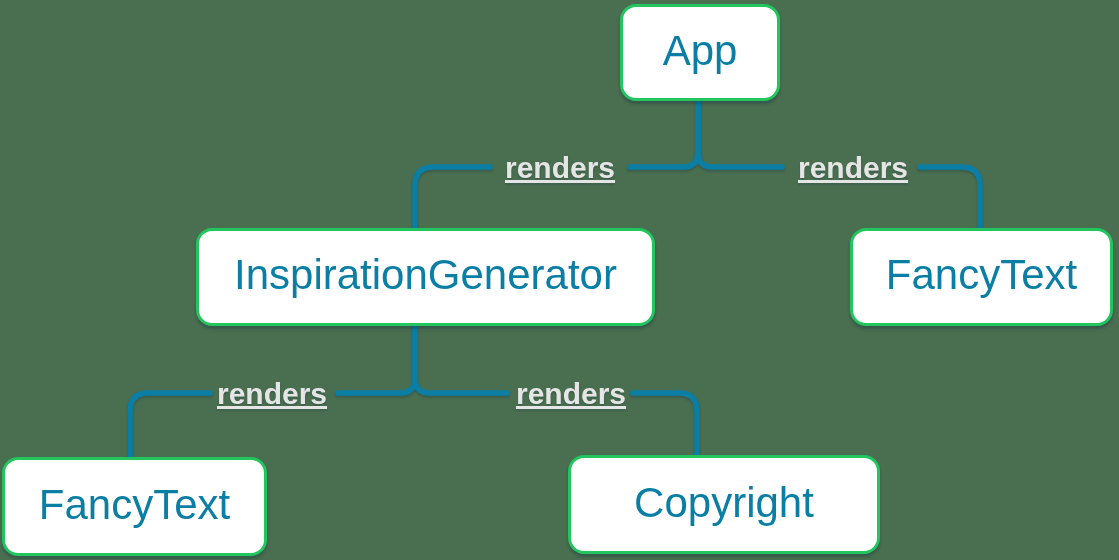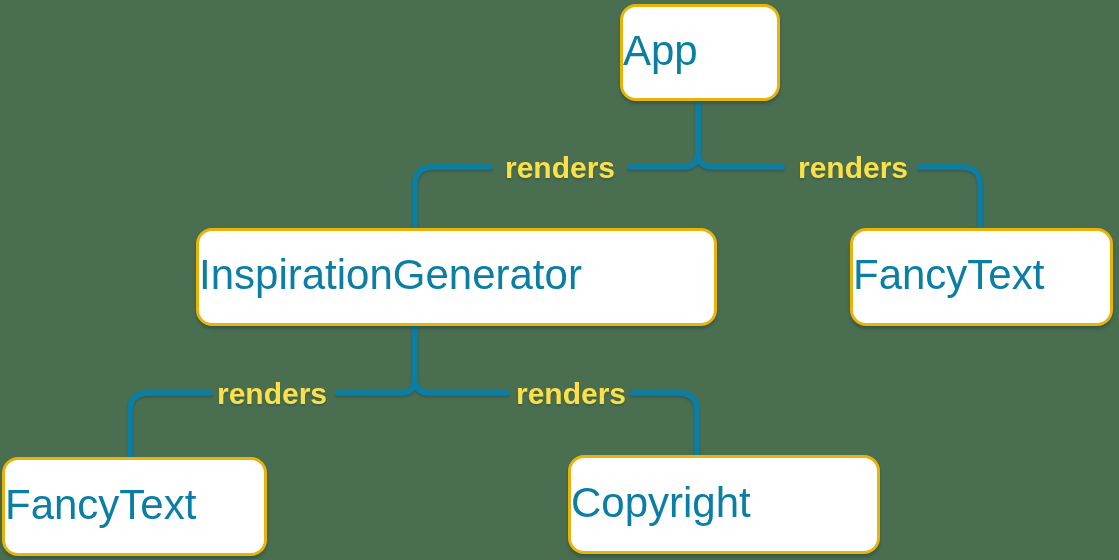--- a/index.html
+++ b/index.html
@@ -26,62 +26,64 @@
   .edges path {
     fill: none;
     stroke: #0a7ea4;
     stroke-width: 5.5;
     stroke-linecap: round;
   }
   .node {
     position: absolute;
     box-sizing: border-box;
     background: #ffffff;
-    border: 3px solid #eab308;
+    border: 3px solid #22c55e;
     border-radius: 16px;
     display: flex;
     align-items: center;
+    justify-content: center;
     box-shadow: 0 3px 3px rgba(10, 40, 60, 0.3);
   }
   .node .label {
     color: #0a7ea4;
     font-size: 42px;
     font-weight: 500;
     line-height: 1;
     white-space: nowrap;
     padding-bottom: 4px;
   }
   .edge-label {
     position: absolute;
     transform: translate(-50%, -50%);
-    color: #fde047;
+    color: #e5e5e5;
     font-size: 30px;
     font-weight: 700;
     line-height: 1;
     white-space: nowrap;
     text-shadow: 0 2px 2px rgba(10, 40, 60, 0.2);
+    text-decoration: underline;
   }
 </style>
 </head>
 <body>
 
 <div class="stage">
 
   <svg class="edges" viewBox="0 0 1119 560" xmlns="http://www.w3.org/2000/svg">
     <path d="M698 101 V152 Q698 167 683 167 H630 M490 167 H433 Q415 167 415 185 V228"></path>
     <path d="M698 101 V152 Q698 167 713 167 H782 M920 167 H962 Q980 167 980 185 V228"></path>
     <path d="M415 326 V378 Q415 393 400 393 H338 M210 393 H148 Q130 393 130 411 V457"></path>
     <path d="M415 326 V378 Q415 393 430 393 H507 M633 393 H679 Q697 393 697 411 V455"></path>
   </svg>
 
   <div class="node" style="left:620px; top:4px; width:160px; height:97px;">
     <span class="label">App</span>
   </div>
 
-  <div class="node" style="left:196px; top:228px; width:521px; height:98px;">
+  <div class="node" style="left:196px; top:228px; width:459px; height:98px;">
     <span class="label">InspirationGenerator</span>
   </div>
 
   <div class="node" style="left:850px; top:228px; width:263px; height:98px;">
     <span class="label">FancyText</span>
   </div>
 
   <div class="node" style="left:2px; top:457px; width:265px; height:99px;">
     <span class="label">FancyText</span>
   </div>

